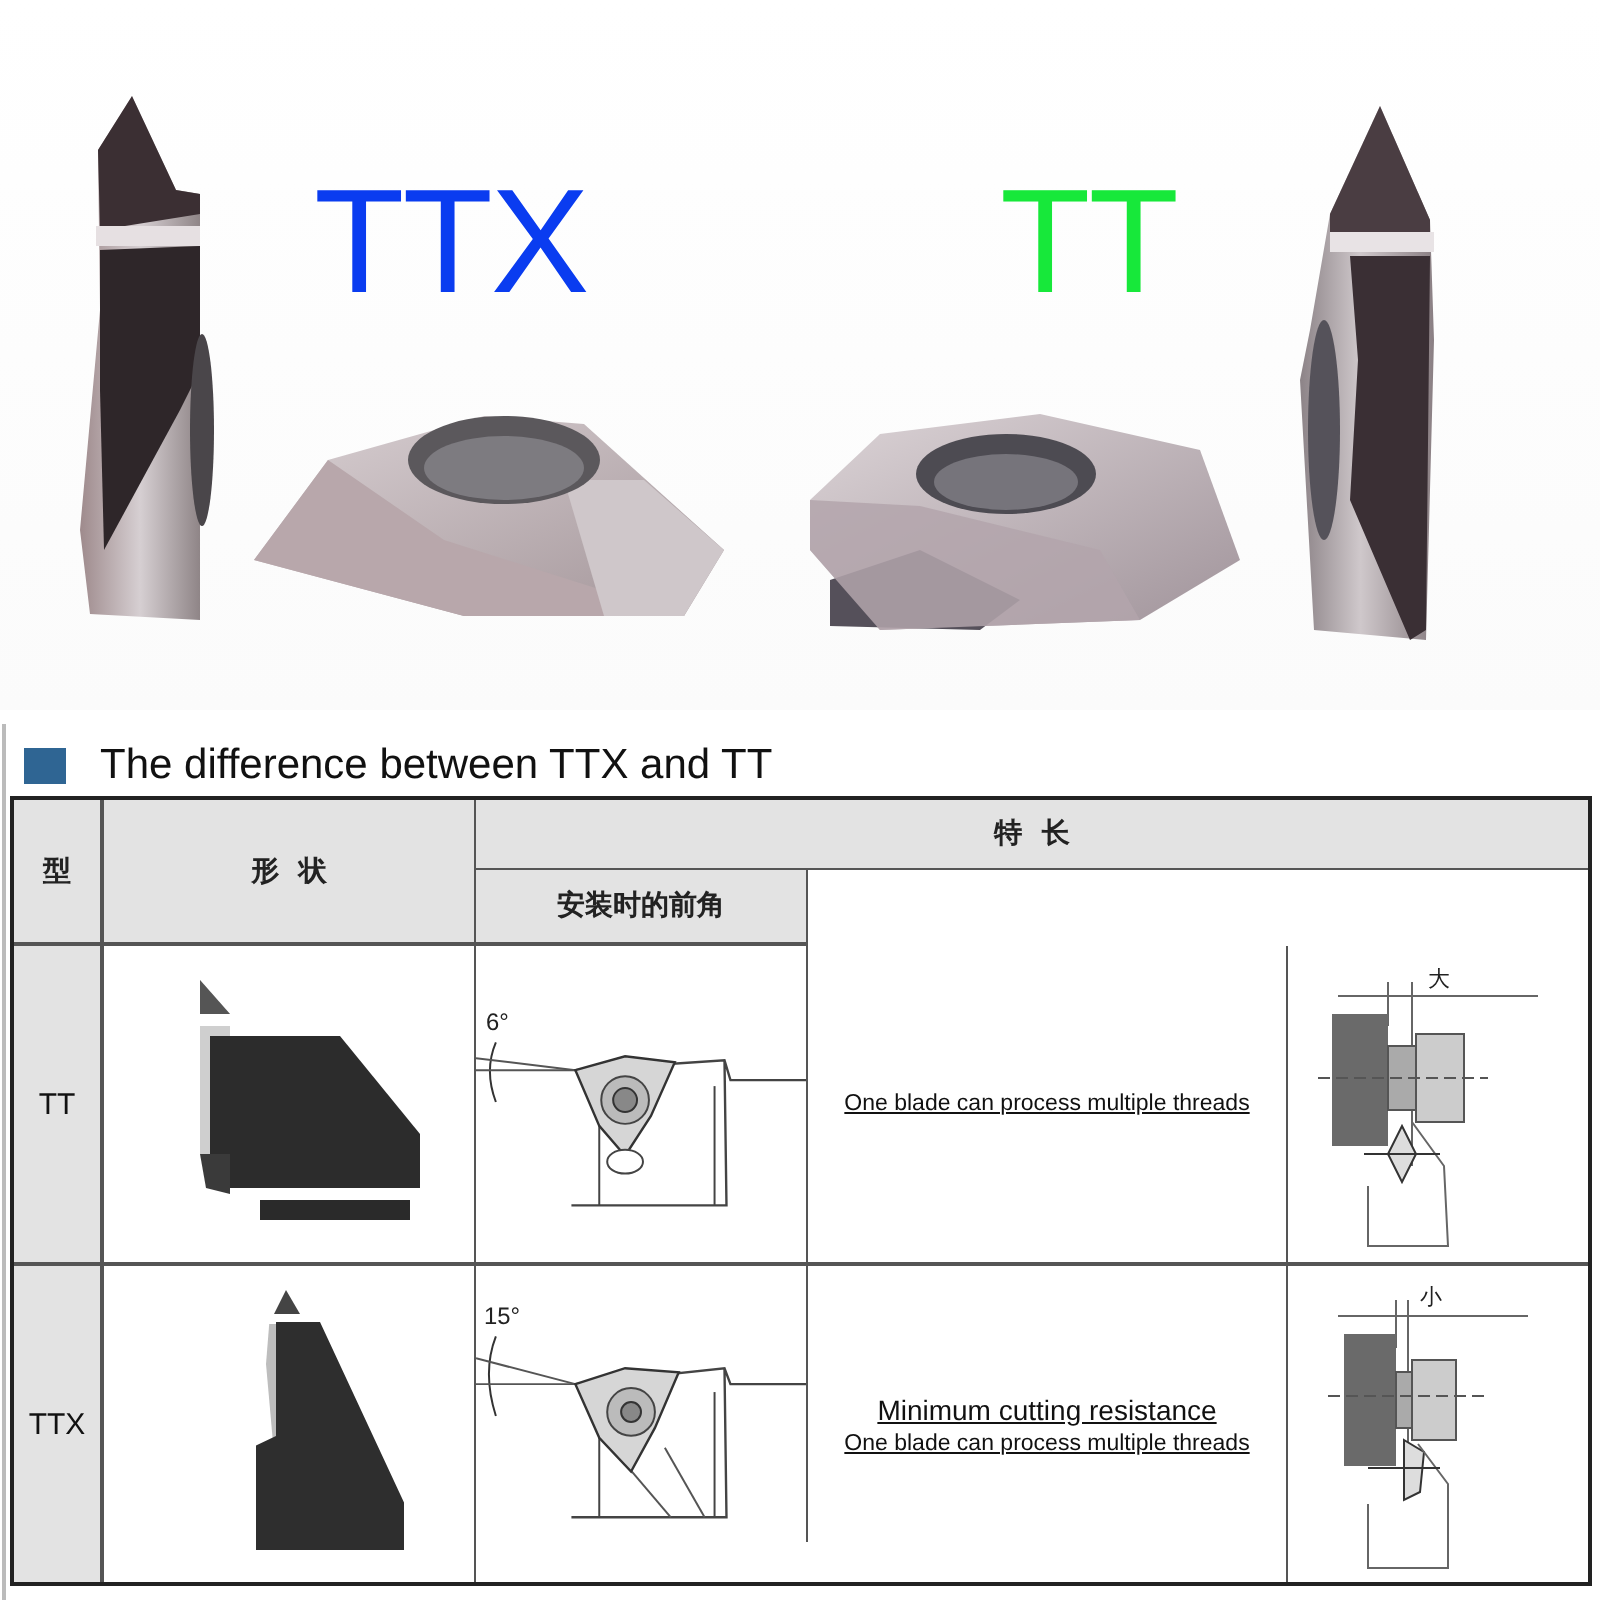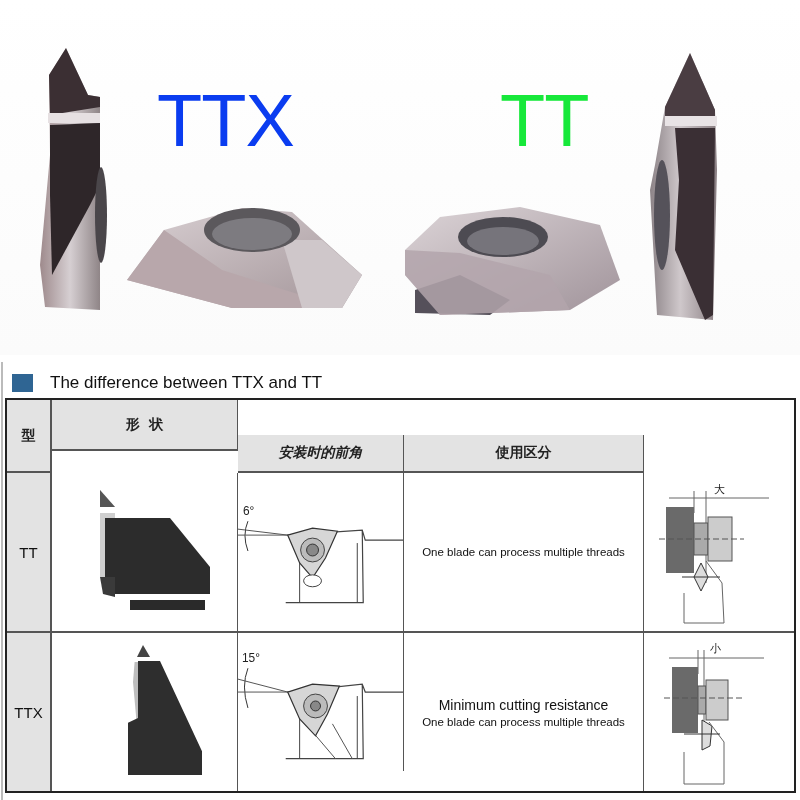--- a/index.html
+++ b/index.html
@@ -7,30 +7,30 @@
 
   
   .photo { position: absolute; left: 0; top: 0; width: 800px; height: 355px; background: linear-gradient(#ffffff, #fbfbfb); }
   .label-ttx { position: absolute; left: 157px; top: 84px; font-size: 74px; color: #0a3cf0; letter-spacing: -1px; line-height: 1; }
   .label-tt  { position: absolute; left: 500px; top: 84px; font-size: 74px; color: #17e83a; letter-spacing: -1px; line-height: 1; }
   .insert { position: absolute; }
 
   
   .section-head { position: absolute; left: 12px; top: 370px; height: 26px; display: flex; align-items: center; }
   .section-head .sq { width: 21px; height: 18px; background: #2f6593; margin-right: 17px; }
-  .section-head .ttl { font-size: 17px; color: #111; }
+  .section-head .ttl { font-size: 21px; color: #111; }
   .left-rule { position: absolute; left: 1px; top: 362px; width: 2px; height: 438px; background: #bbb; }
 
   
   .tbl { position: absolute; left: 5px; top: 398px; width: 791px; height: 395px; border: 2px solid #222; box-sizing: border-box; }
   .cell { position: absolute; box-sizing: border-box; border-color: #555; border-style: solid; border-width: 0; display: flex; align-items: center; justify-content: center; }
   .hdr { background: #e3e3e3; font-weight: bold; font-size: 14px; color: #222; font-family: "DejaVu Sans", sans-serif; }
   .typecol { background: #e3e3e3; font-size: 15px; color: #111; }
   .body { background: #fff; }
-  .usage { flex-direction: column; font-size: 11.5px; color: #111; }
+  .usage { flex-direction: column; font-size: 11.5px; color: #111; text-decoration: underline; }
   .usage .big { font-size: 14px; margin-bottom: 3px; }
 </style>
 </head>
 <body>
 
 <div class="photo">
   <div class="label-ttx">TTX</div>
   <div class="label-tt">TT</div>
 
   <svg class="insert" style="left:38px;top:45px" width="70" height="275" viewBox="0 0 70 275">
@@ -97,30 +97,30 @@
   <div class="sq"></div>
   <div class="ttl">The difference between TTX and TT</div>
 </div>
 
 <div class="tbl">
 
   <div class="cell hdr" style="left:0;top:0;width:45px;height:73px;border-right-width:2px;border-bottom-width:2px;">
     <span>型</span>
   </div>
 
-  <div class="cell hdr" style="left:45px;top:0;width:186px;height:51px;border-right-width:1px;border-bottom-width:2px;">
+  <div class="cell hdr" style="left:45px;top:0;width:186px;height:73px;border-right-width:1px;border-bottom-width:2px;">
     <span style="white-space:pre">形  状</span>
   </div>
 
-
-  <div class="cell hdr" style="left:231px;top:35px;width:166px;height:38px;border-right-width:1px;border-bottom-width:2px;font-style:italic;">
+  <div class="cell hdr" style="left:231px;top:0;width:556px;height:35px;border-bottom-width:1px;">
+    <span style="white-space:pre">特  长</span>
+  </div>
+
+  <div class="cell hdr" style="left:231px;top:35px;width:166px;height:38px;border-right-width:1px;border-bottom-width:2px;">
     <span>安装时的前角</span>
-  </div>
-  <div class="cell hdr" style="left:397px;top:35px;width:240px;height:38px;border-right-width:1px;border-bottom-width:2px;">
-    <span>使用区分</span>
   </div>
 
   <div class="cell typecol" style="left:0;top:73px;width:45px;height:160px;border-right-width:2px;border-bottom-width:2px;">
     <span>TT</span>
   </div>
   <div class="cell body" style="left:45px;top:73px;width:186px;height:160px;border-right-width:1px;border-bottom-width:2px;">
     <svg width="140" height="140" viewBox="0 0 140 140">
       <polygon points="25,8 40,25 40,95 25,95" fill="#cfcfcf"></polygon>
       <polygon points="25,8 40,25 25,25" fill="#555"></polygon>
       <rect x="24" y="25" width="16" height="6" fill="#fff"></rect>

